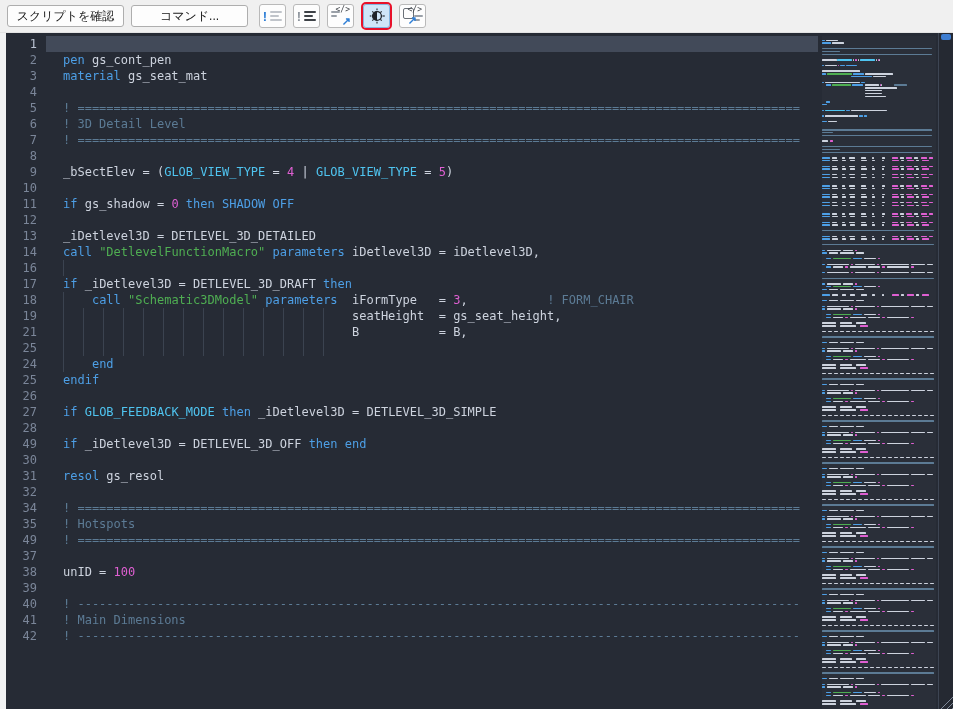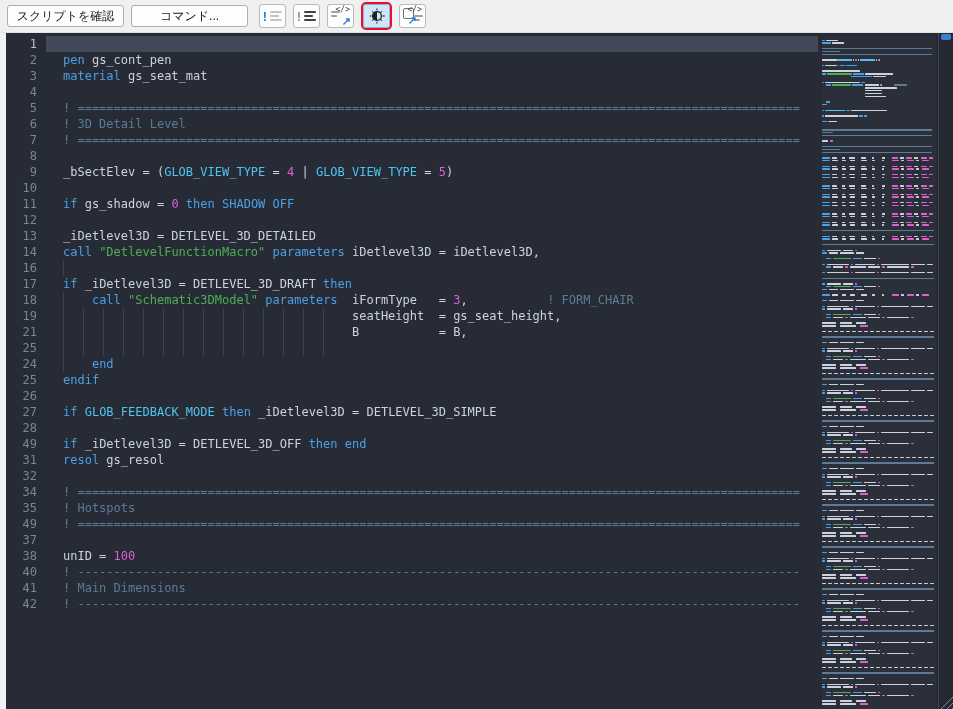--- a/index.html
+++ b/index.html
@@ -222,20 +222,24 @@
         </div>
         <div class="row">
           <div class="gut">28</div>
           <div class="codecell"></div>
         </div>
         <div class="row">
           <div class="gut">49</div>
           <div class="codecell"><span style="color: rgb(77, 159, 230);">if</span><span style="color: rgb(205, 211, 222);"> _iDetlevel3D = DETLEVEL_3D_OFF </span><span style="color: rgb(77, 159, 230);">then</span><span style="color: rgb(205, 211, 222);"> </span><span style="color: rgb(77, 159, 230);">end</span></div>
         </div>
         <div class="row">
+          <div class="gut">30</div>
+          <div class="codecell"></div>
+        </div>
+        <div class="row">
           <div class="gut">31</div>
           <div class="codecell"><span style="color: rgb(77, 159, 230);">resol</span><span style="color: rgb(205, 211, 222);"> gs_resol</span></div>
         </div>
         <div class="row">
           <div class="gut">32</div>
           <div class="codecell"></div>
         </div>
         <div class="row">
           <div class="gut">34</div>
           <div class="codecell"><span style="color: rgb(92, 123, 149);">! ====================================================================================================</span></div>
@@ -248,20 +252,24 @@
           <div class="gut">49</div>
           <div class="codecell"><span style="color: rgb(92, 123, 149);">! ====================================================================================================</span></div>
         </div>
         <div class="row">
           <div class="gut">37</div>
           <div class="codecell"></div>
         </div>
         <div class="row">
           <div class="gut">38</div>
           <div class="codecell"><span style="color: rgb(205, 211, 222);">unID = </span><span style="color: rgb(223, 95, 210);">100</span></div>
+        </div>
+        <div class="row">
+          <div class="gut">39</div>
+          <div class="codecell"></div>
         </div>
         <div class="row">
           <div class="gut">40</div>
           <div class="codecell"><span style="color: rgb(92, 123, 149);">! ----------------------------------------------------------------------------------------------------</span></div>
         </div>
         <div class="row">
           <div class="gut">41</div>
           <div class="codecell"><span style="color: rgb(92, 123, 149);">! Main Dimensions</span></div>
         </div>
         <div class="row">

